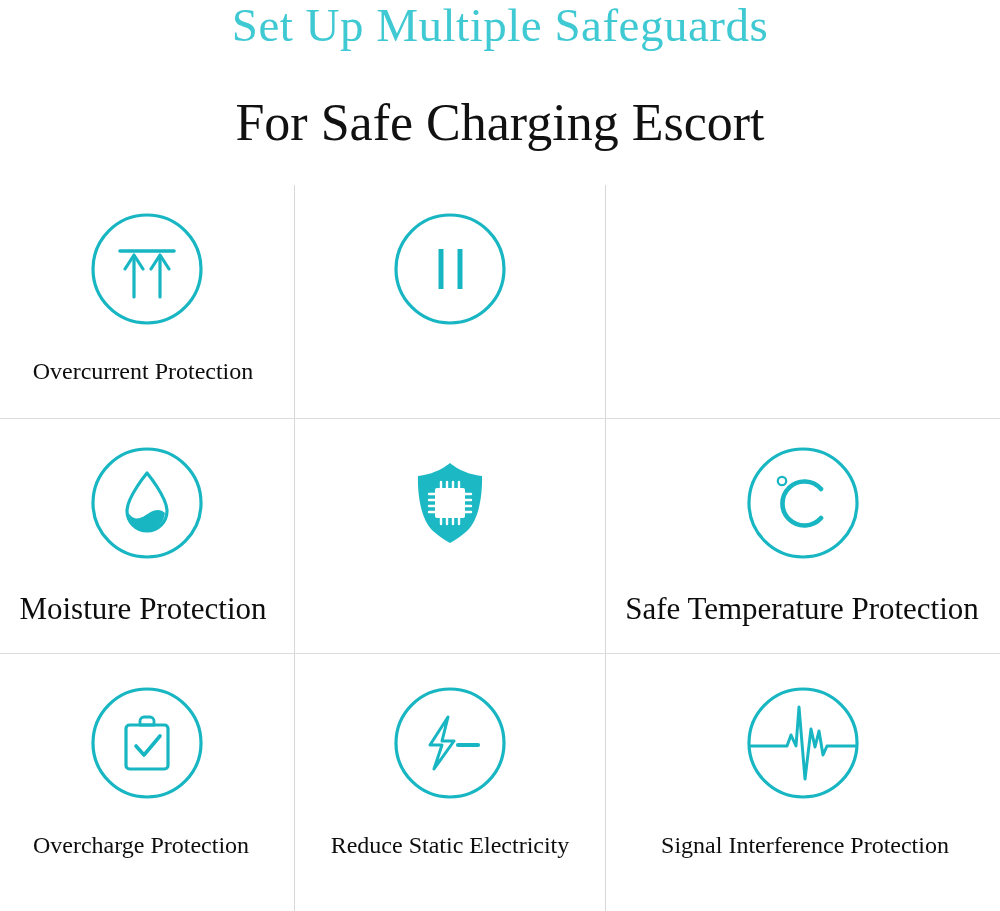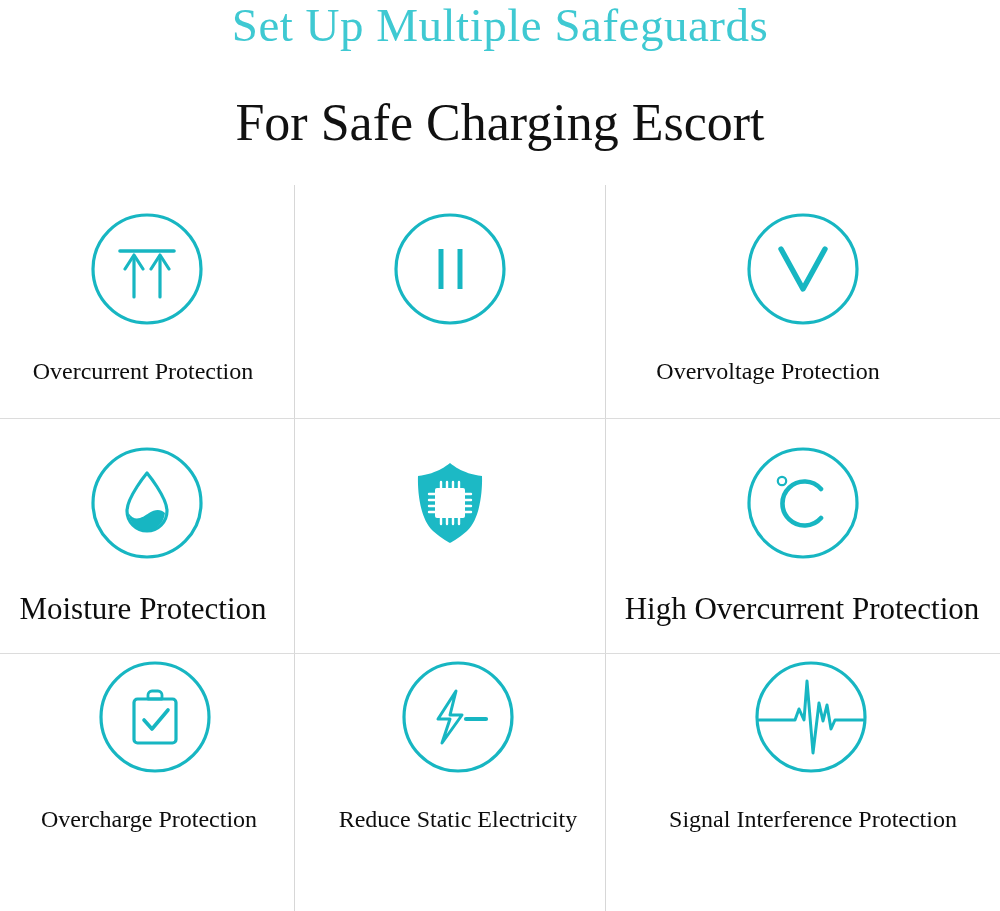--- a/index.html
+++ b/index.html
@@ -83,21 +83,21 @@
   .cell {
     position: absolute;
     width: 33.3333%;
     height: 235px;
   }
   .col0 { left: 0px;   width: 294px; }
   .col1 { left: 294px; width: 311px; }
   .col2 { left: 605px; width: 395px; }
   .row0 { top: 0px; }
   .row1 { top: 234px; }
-  .row2 { top: 448px; margin-left: 8px; }
+  .row2 { top: 474px; }
 
   .icon-wrap {
     position: absolute;
     top: 18px;
     left: 50%;
     transform: translateX(-50%);
     width: 132px;
     height: 132px;
     display: flex;
     align-items: center;
@@ -163,29 +163,20 @@
     <div class="cell col1 row0">
       <div class="icon-wrap">
         <svg width="120" height="120" viewBox="0 0 120 120" fill="none">
           <circle cx="60" cy="60" r="54" stroke="#17b6c2" stroke-width="3.2"></circle>
           <line x1="51" y1="40" x2="51" y2="80" stroke="#17b6c2" stroke-width="5" stroke-linecap="butt"></line>
           <line x1="70" y1="40" x2="70" y2="80" stroke="#17b6c2" stroke-width="5" stroke-linecap="butt"></line>
         </svg>
       </div>
     </div>
 
-    <div class="cell col2 row0">
-      <div class="icon-wrap">
-        <svg width="120" height="120" viewBox="0 0 120 120" fill="none">
-          <circle cx="60" cy="60" r="54" stroke="#17b6c2" stroke-width="3.2"></circle>
-          <path d="M38 40 L60 80 L82 40" stroke="#17b6c2" stroke-width="5.4" stroke-linecap="round" stroke-linejoin="round" fill="none"></path>
-        </svg>
-      </div>
-      <div class="cell-label">Overvoltage Protection</div>
-    </div>
 
     <div class="cell col0 row1">
       <div class="icon-wrap">
         <svg width="120" height="120" viewBox="0 0 120 120" fill="none">
           <circle cx="60" cy="60" r="54" stroke="#17b6c2" stroke-width="3.2"></circle>
           <path d="M60 30 C60 30 80 54 80 68 C80 79 71 88 60 88 C49 88 40 79 40 68 C40 54 60 30 60 30 Z" stroke="#17b6c2" stroke-width="3.2" fill="none" stroke-linejoin="round"></path>
           <path d="M41.5 70 C48 80 56 74 62 70 C68 66 74 66 78 70 C77 80 69 87.5 60 87.5 C50.5 87.5 42.6 80 41.5 70 Z" fill="#17b6c2"></path>
         </svg>
       </div>
       <div class="cell-label">Moisture Protection</div>
@@ -220,21 +211,21 @@
     </div>
 
     <div class="cell col2 row1">
       <div class="icon-wrap">
         <svg width="120" height="120" viewBox="0 0 120 120" fill="none">
           <circle cx="60" cy="60" r="54" stroke="#17b6c2" stroke-width="3.2"></circle>
           <circle cx="39" cy="38" r="4.2" stroke="#17b6c2" stroke-width="2.2" fill="none"></circle>
           <path d="M78 46 A22 22 0 1 0 78 75" stroke="#17b6c2" stroke-width="4.6" stroke-linecap="round" fill="none"></path>
         </svg>
       </div>
-      <div class="cell-label">High Overcurrent Protection</div>
+      <div class="cell-label">Safe Temperature Protection</div>
     </div>
 
     <div class="cell col0 row2">
       <div class="icon-wrap">
         <svg width="120" height="120" viewBox="0 0 120 120" fill="none">
           <circle cx="60" cy="60" r="54" stroke="#17b6c2" stroke-width="3.2"></circle>
           <path d="M53 38 a4 4 0 0 1 4-4 h6 a4 4 0 0 1 4 4 v4 h-14 z" stroke="#17b6c2" stroke-width="2.8" fill="none" stroke-linejoin="round"></path>
           <rect x="39" y="42" width="42" height="44" rx="3.5" stroke="#17b6c2" stroke-width="3.2" fill="none"></rect>
           <path d="M49 63 L57 72 L73 53" stroke="#17b6c2" stroke-width="3.6" stroke-linecap="round" stroke-linejoin="round" fill="none"></path>
         </svg>

